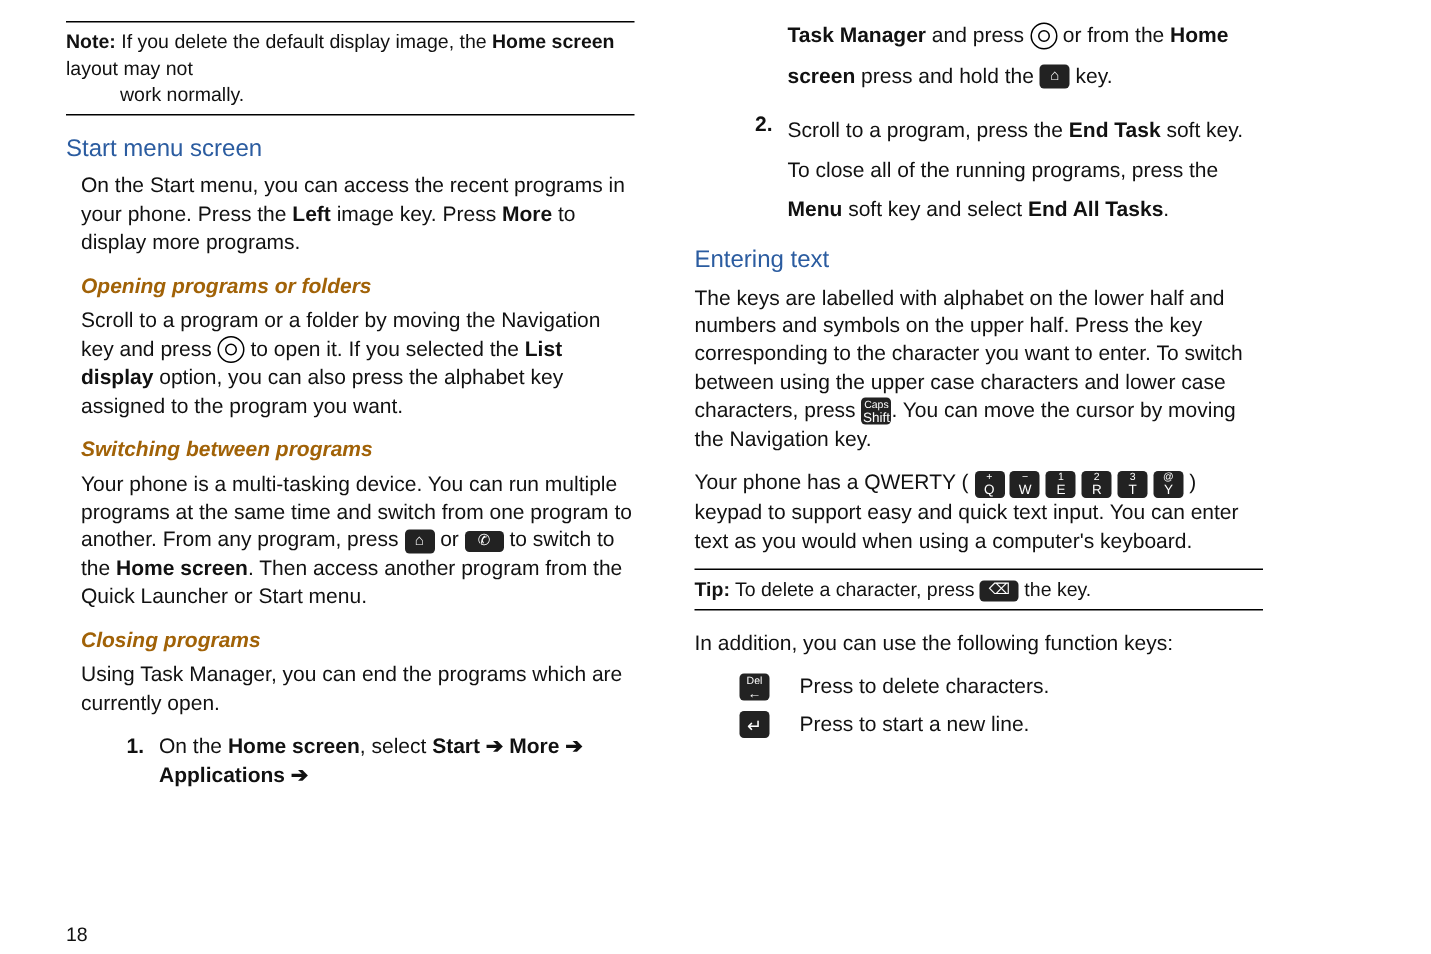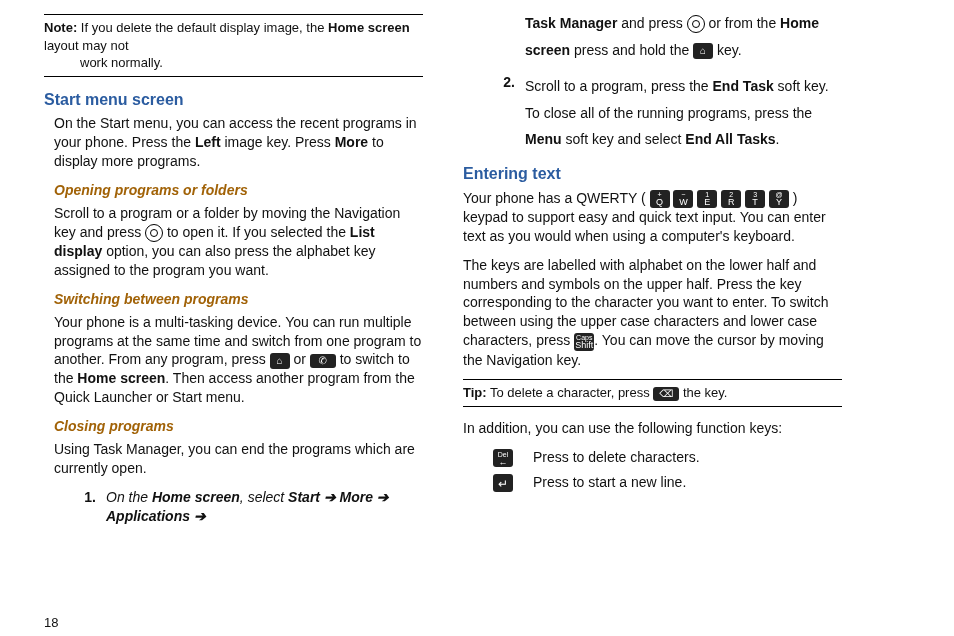--- a/index.html
+++ b/index.html
@@ -35,21 +35,21 @@
   .note-box .note-label {
     font-weight: bold;
   }
   .note-body {
     display: block;
     margin-left: 36px;
   }
   h2.section {
     color: #2b5ca0;
     font-size: 16px;
-    font-weight: bold;
+    font-weight: normal;
     margin: 8px 0 4px 0;
   }
   h3.sub {
     color: #a16207;
     font-style: italic;
     font-weight: bold;
     font-size: 14px;
     margin: 10px 0 4px 10px;
   }
   p.body {
@@ -70,21 +70,21 @@
     font-weight: bold;
     width: 22px;
     flex-shrink: 0;
     text-align: right;
     margin-right: 10px;
   }
   .ol-text {
     flex: 1;
     line-height: 1.9;
   }
-  .ol-text.tight { line-height: 1.35; font-style: italic; }
+  .ol-text.tight { line-height: 1.35; }
   .icon {
     display: inline-block;
     vertical-align: middle;
     border-radius: 3px;
     text-align: center;
     box-sizing: border-box;
   }
   .icon-ok {
     width: 18px; height: 18px; border: 1.5px solid #000; border-radius: 50%;
     position: relative;
@@ -183,53 +183,53 @@
         <div class="ol-num">2.</div>
         <div class="ol-text">
           <span>Scroll to a program, press the </span><span class="b">End Task</span><span> soft key. To close all of the running programs, press the </span><span class="b">Menu</span><span> soft key and select </span><span class="b">End All Tasks</span><span>.</span>
         </div>
       </div>
     </div>
 
     <h2 class="section">Entering text</h2>
 
     <p class="body-flush">
-      <span>Your phone has a QWERTY ( </span>
-      <span class="icon icon-key">
-          <span class="sup">+</span>
-          <span>Q</span>
-        </span>
-      <span class="icon icon-key">
-          <span class="sup">−</span>
-          <span>W</span>
-        </span>
-      <span class="icon icon-key">
-          <span class="sup">1</span>
-          <span>E</span>
-        </span>
-      <span class="icon icon-key">
-          <span class="sup">2</span>
-          <span>R</span>
-        </span>
-      <span class="icon icon-key">
-          <span class="sup">3</span>
-          <span>T</span>
-        </span>
-      <span class="icon icon-key">
-          <span class="sup">@</span>
-          <span>Y</span>
-        </span>
-      <span> ) keypad to support easy and quick text input. You can enter text as you would when using a computer's keyboard.</span>
-    </p>
-
-    <p class="body-flush">
       <span>The keys are labelled with alphabet on the lower half and numbers and symbols on the upper half. Press the key corresponding to the character you want to enter. To switch between using the upper case characters and lower case characters, press </span><span class="icon icon-key">
           <span class="sup">Caps</span>
           <span>Shift</span>
         </span><span>. You can move the cursor by moving the Navigation key.</span>
+    </p>
+
+    <p class="body-flush">
+      <span>Your phone has a QWERTY ( </span>
+      <span class="icon icon-key">
+          <span class="sup">+</span>
+          <span>Q</span>
+        </span>
+      <span class="icon icon-key">
+          <span class="sup">−</span>
+          <span>W</span>
+        </span>
+      <span class="icon icon-key">
+          <span class="sup">1</span>
+          <span>E</span>
+        </span>
+      <span class="icon icon-key">
+          <span class="sup">2</span>
+          <span>R</span>
+        </span>
+      <span class="icon icon-key">
+          <span class="sup">3</span>
+          <span>T</span>
+        </span>
+      <span class="icon icon-key">
+          <span class="sup">@</span>
+          <span>Y</span>
+        </span>
+      <span> ) keypad to support easy and quick text input. You can enter text as you would when using a computer's keyboard.</span>
     </p>
 
     <div class="note-box" style="font-size:13px;">
       <span class="note-label">Tip:</span><span> To delete a character, press </span><span class="icon icon-longkey">⌫</span><span> the key.</span>
     </div>
 
     <p class="body-flush">In addition, you can use the following function keys:</p>
 
     <div class="fn-row">
       <div class="fn-icon">

